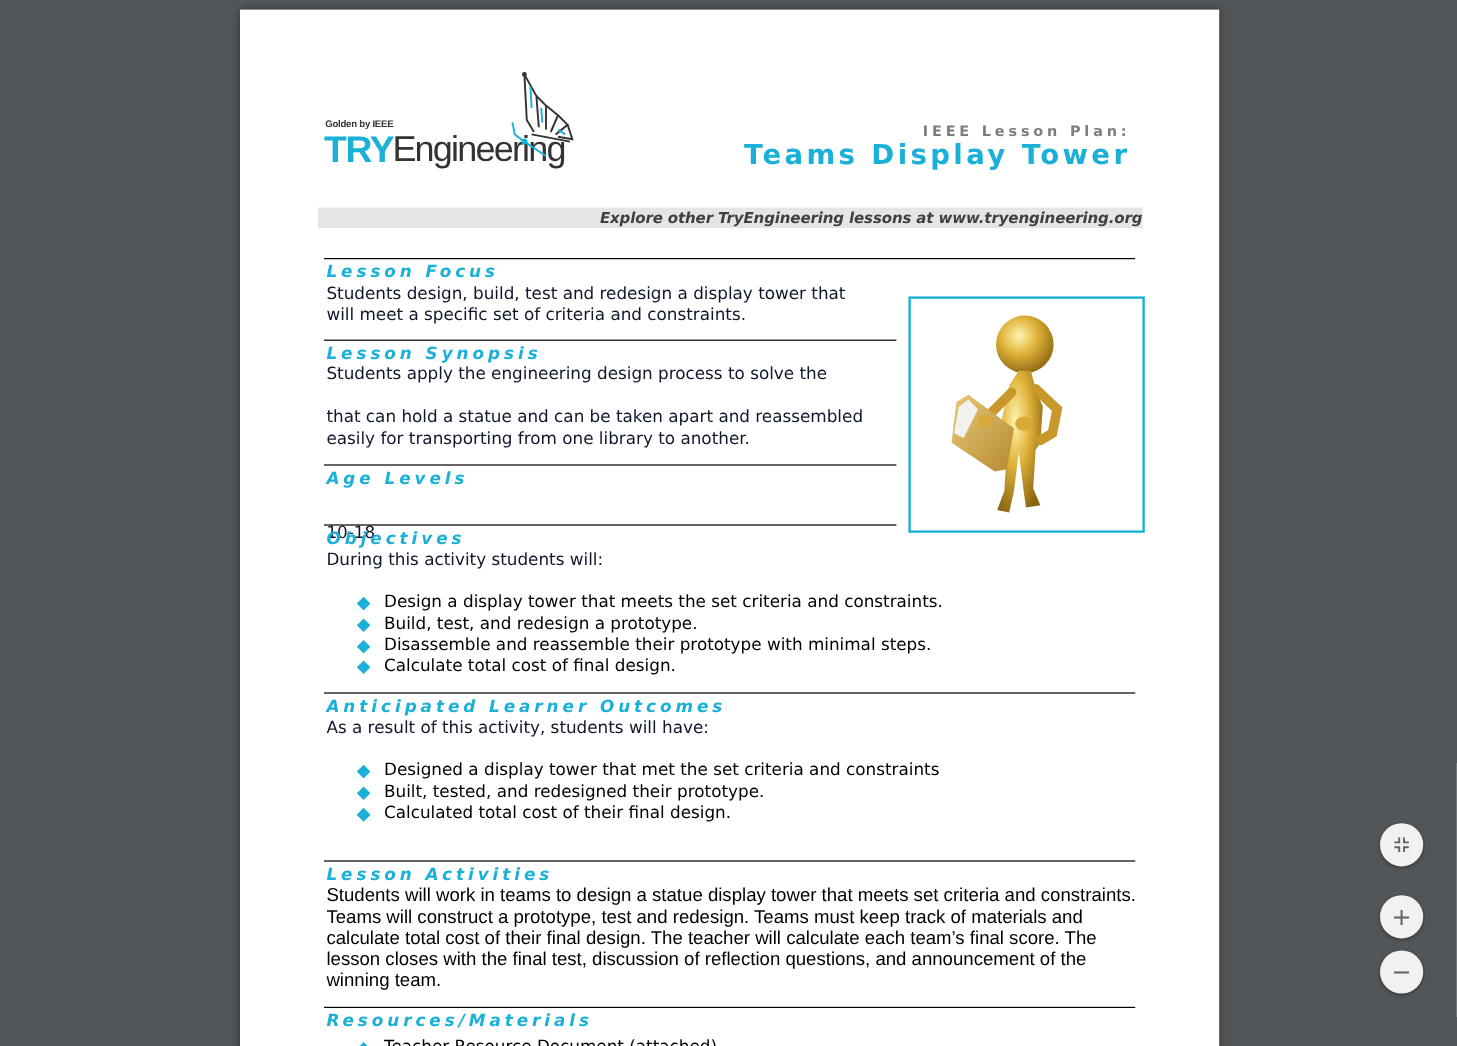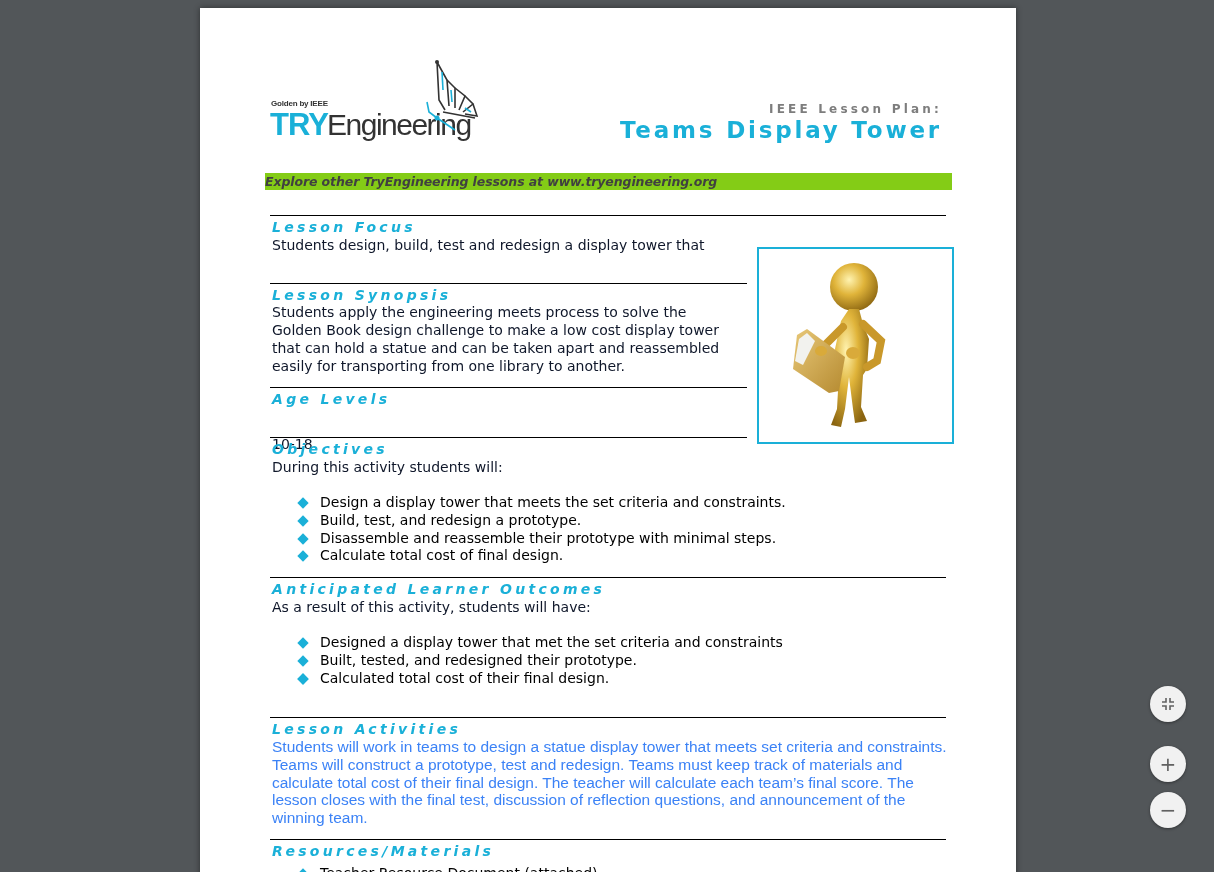--- a/index.html
+++ b/index.html
@@ -16,29 +16,29 @@
   }
   .logo { position:absolute; left:70px; top:52px; width:210px; height:95px; }
   .logo .powered { position:absolute; left:1px; top:39px; font-family:"Liberation Sans", sans-serif; font-size:8px; font-weight:bold; color:#333; letter-spacing:-0.2px; }
   .logo .try { position:absolute; left:0; top:47px; font-family:"Liberation Sans", sans-serif; font-size:31px; font-weight:bold; color:#1ab0d8; letter-spacing:-1px; }
   .logo .eng { position:absolute; left:57px; top:48px; font-family:"Liberation Sans", sans-serif; font-size:30px; color:#333; letter-spacing:-1.5px; }
   .logo svg { position:absolute; left:155px; top:0; }
 
   .hdr-sub { position:absolute; right:74px; top:94px; font-family:"DejaVu Sans", sans-serif; font-weight:bold; font-size:12px; color:#7d7d7d; letter-spacing:3.2px; }
   .hdr-title { position:absolute; right:74px; top:109px; font-family:"DejaVu Sans", sans-serif; font-weight:bold; font-size:23px; color:#1ab0d8; letter-spacing:2.8px; }
 
-  .explore { position:absolute; left:65px; top:165px; width:687px; height:17px; background:#84cc16; text-align:left; font-family:"DejaVu Sans", sans-serif; font-weight:bold; font-style:italic; font-size:12.5px; color:#404040; line-height:18px; letter-spacing:-0.1px; }
+  .explore { position:absolute; left:65px; top:165px; width:687px; height:17px; background:#e5e5e5; text-align:right; font-family:"DejaVu Sans", sans-serif; font-weight:bold; font-style:italic; font-size:12.5px; color:#404040; line-height:18px; letter-spacing:-0.1px; }
 
   .rule { position:absolute; height:1px; background:#000; }
   .sec-h { position:absolute; left:72px; font-family:"DejaVu Sans", sans-serif; font-weight:bold; font-style:italic; font-size:14px; color:#1ab0d8; letter-spacing:3.3px; line-height:16px; }
   .txt { position:absolute; left:72px; font-family:"DejaVu Sans", sans-serif; font-size:14px; color:#0f172a; line-height:18px; white-space:nowrap; }
   .bul { position:absolute; left:96px; font-family:"DejaVu Sans", sans-serif; font-size:14px; color:#000; line-height:17.8px; margin:0; padding:0; list-style:none; }
   .bul li { position:relative; padding-left:24px; white-space:nowrap; }
   .bul li .dia { position:absolute; left:3px; top:5px; width:8px; height:8px; background:#1ab0d8; transform:rotate(45deg); }
-  .act { position:absolute; left:72px; top:730px; width:680px; font-family:"Liberation Sans", sans-serif; font-size:15.5px; line-height:17.8px; color:#3b82f6; }
+  .act { position:absolute; left:72px; top:730px; width:680px; font-family:"Liberation Sans", sans-serif; font-size:15.5px; line-height:17.8px; color:#000000; }
 
   .photo { position:absolute; left:557px; top:239px; width:193px; height:193px; border:2px solid #1ab0d8; background:#fff; }
 
   .fab { position:absolute; left:1150px; width:36px; height:36px; border-radius:50%; background:#f1f1f1; box-shadow:0 1px 3px rgba(0,0,0,0.4); display:flex; align-items:center; justify-content:center; color:#616161; font-family:"DejaVu Sans", sans-serif; font-size:20px; cursor:pointer; }
 </style>
 </head>
 <body>
 
 <div class="page">
 
@@ -68,25 +68,25 @@
   </div>
 
   <div class="hdr-sub">IEEE Lesson Plan:</div>
   <div class="hdr-title">Teams Display Tower</div>
 
   <div class="explore">Explore other TryEngineering lessons at www.tryengineering.org</div>
 
   <div class="rule" style="left:70px;top:207px;width:676px;"></div>
   <div class="sec-h" style="top:211px;">Lesson Focus</div>
   <div class="txt" style="top:228px;">Students design, build, test and redesign a display tower that</div>
+  <div class="txt" style="top:246px;">will meet a specific set of criteria and constraints.</div>
 
   <div class="rule" style="left:70px;top:275px;width:477px;"></div>
   <div class="sec-h" style="top:279px;">Lesson Synopsis</div>
-  <div class="txt" style="top:295px;">Students apply the engineering meets process to solve the</div>
-  <div class="txt" style="top:313px;">Golden Book design challenge to make a low cost display tower</div>
+  <div class="txt" style="top:295px;">Students apply the engineering design process to solve the</div>
   <div class="txt" style="top:331px;">that can hold a statue and can be taken apart and reassembled</div>
   <div class="txt" style="top:349px;">easily for transporting from one library to another.</div>
 
   <div class="rule" style="left:70px;top:379px;width:477px;"></div>
   <div class="sec-h" style="top:383px;">Age Levels</div>
   <div class="txt" style="top:400px;margin-top:27px;">10-18</div>
 
   <div class="rule" style="left:70px;top:429px;width:477px;"></div>
   <div class="sec-h" style="top:433px;">Objectives</div>
   <div class="txt" style="top:450px;">During this activity students will:</div>

